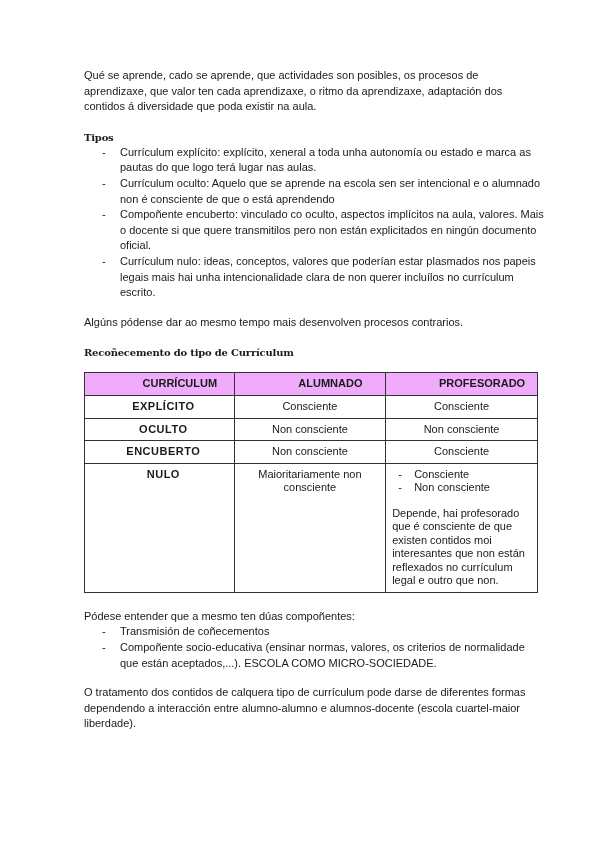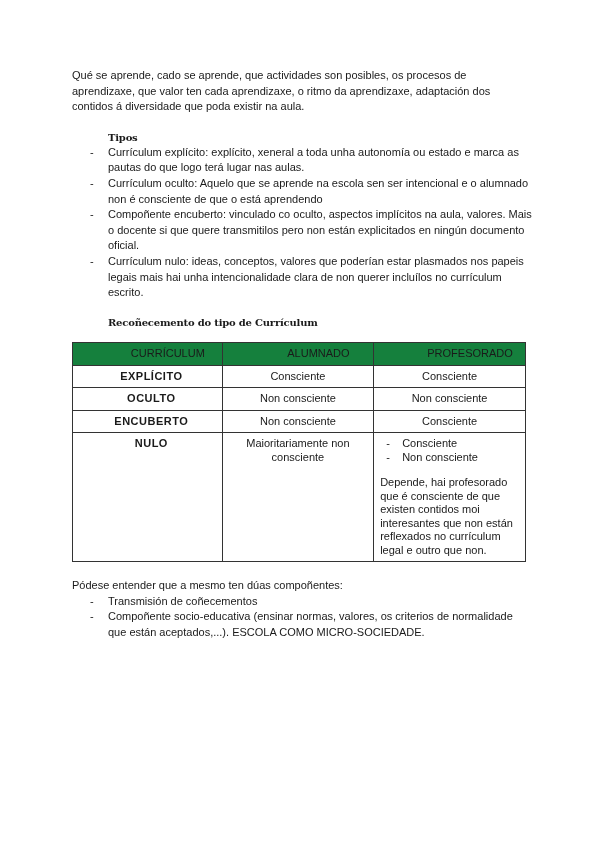--- a/index.html
+++ b/index.html
@@ -1,28 +1,28 @@
 <!DOCTYPE html>
 <html><head>
 <meta charset="utf-8">
 <style>
   html, body { margin: 0; padding: 0; background: #ffffff; }
   body { width: 600px; height: 848px; position: relative; overflow: hidden;
          font-family: "Liberation Sans", sans-serif; font-size: 11px; color: #1a1a1a; }
-  .page { position: absolute; left: 72px; top: 68px; width: 460px; }
+  .page { position: absolute; left: 84px; top: 68px; width: 460px; }
   p { margin: 0; line-height: 15.6px; }
   .para { margin-bottom: 15px; }
-  .heading { font-family: "DejaVu Serif", serif; font-weight: bold; font-size: 10px; line-height: 15px; letter-spacing: -0.2px; margin-left: 36px; }
+  .heading { font-family: "DejaVu Serif", serif; font-weight: bold; font-size: 10px; line-height: 15px; letter-spacing: -0.2px; }
   ul.dash { list-style: none; margin: 0 0 14px 0; padding: 0; }
   ul.dash li { position: relative; padding-left: 36px; line-height: 15.6px; }
   ul.dash li .dash-mark { position: absolute; left: 18px; top: 0; }
   b { font-weight: normal; margin-top: 17px; }
   table.cur { border-collapse: collapse; width: 454px; margin: 12px 0 16px 0; font-size: 11px; }
   table.cur td, table.cur th { border: 1.5px solid #333; text-align: center; vertical-align: top; padding: 4px 6px; line-height: 13.5px; }
-  table.cur th { background: #15803d; font-weight: normal; height: 14px; padding-left: 47px; }
+  table.cur th { background: #f0abfc; font-weight: bold; height: 14px; padding-left: 47px; }
   table.cur td.rowhead { font-weight: bold; letter-spacing: 0.5px; padding-left: 14px; }
   table.cur td.left { text-align: left; }
   table.cur col.c1 { width: 150px; }
   table.cur col.c2 { width: 152px; }
   table.cur col.c3 { width: 152px; }
   ul.inner { list-style: none; margin: 0 0 12px 0; padding: 0; }
   ul.inner li { position: relative; padding-left: 22px; }
   ul.inner li .dash-mark { position: absolute; left: 6px; }
 </style>
 </head>
@@ -33,20 +33,21 @@
   <p class="para">Qué se aprende, cado se aprende, que actividades son posibles, os procesos de aprendizaxe, que valor ten cada aprendizaxe, o ritmo da aprendizaxe, adaptación dos contidos á diversidade que poda existir na aula.</p>
 
   <p class="heading">Tipos</p>
   <ul class="dash">
     <li><span class="dash-mark">-</span><b>Currículum explícito</b><span>: explícito, xeneral a toda unha autonomía ou estado e marca as pautas do que logo terá lugar nas aulas.</span></li>
     <li><span class="dash-mark">-</span><b>Currículum oculto</b><span>: Aquelo que se aprende na escola sen ser intencional e o alumnado non é consciente de que o está aprendendo</span></li>
     <li><span class="dash-mark">-</span><b>Compoñente encuberto</b><span>: vinculado co oculto, aspectos implícitos na aula, valores. Mais o docente si que quere transmitilos pero non están explicitados en ningún documento oficial.</span></li>
     <li><span class="dash-mark">-</span><b>Currículum nulo</b><span>: ideas, conceptos, valores que poderían estar plasmados nos papeis legais mais hai unha intencionalidade clara de non querer incluílos no currículum escrito.</span></li>
   </ul>
 
+  <p class="para">Algúns pódense dar ao mesmo tempo mais desenvolven procesos contrarios.</p>
 
   <p class="heading">Recoñecemento do tipo de Currículum</p>
 
   <table class="cur">
     <colgroup>
         <col class="c1">
         <col class="c2">
         <col class="c3">
       </colgroup>
     <tbody>
@@ -83,13 +84,14 @@
     </tr>
   </tbody>
     </table>
 
   <p>Pódese entender que a mesmo ten dúas compoñentes:</p>
   <ul class="dash">
     <li><span class="dash-mark">-</span><span>Transmisión de coñecementos</span></li>
     <li><span class="dash-mark">-</span><span>Compoñente socio-educativa (ensinar normas, valores, os criterios de normalidade que están aceptados,...). ESCOLA COMO MICRO-SOCIEDADE.</span></li>
   </ul>
 
+  <p>O tratamento dos contidos de calquera tipo de currículum pode darse de diferentes formas dependendo a interacción entre alumno-alumno e alumnos-docente (escola cuartel-maior liberdade).</p>
 </div>
 
 </body></html>

